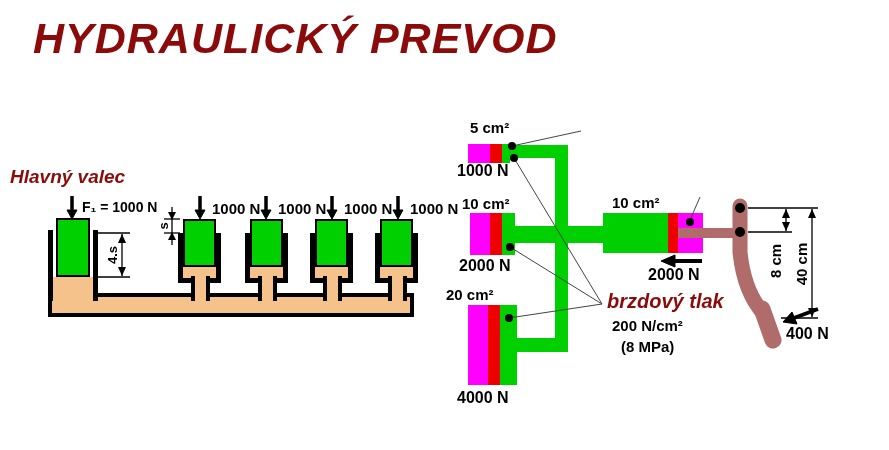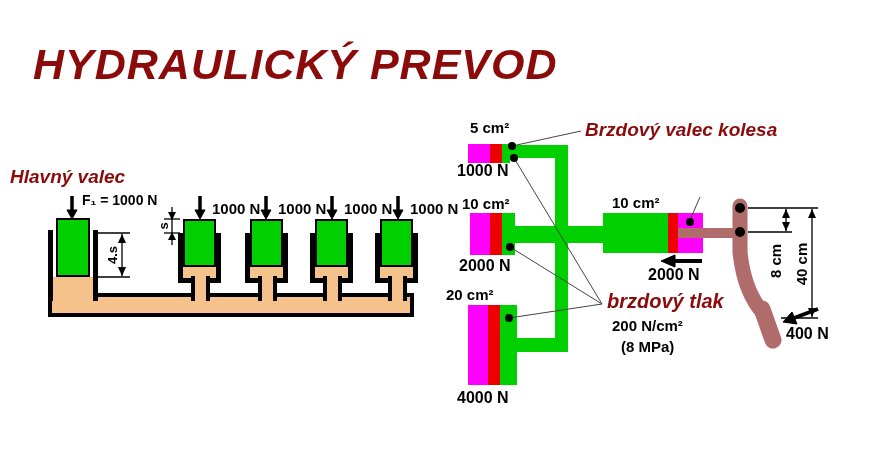--- a/index.html
+++ b/index.html
@@ -1,19 +1,19 @@
 <!DOCTYPE html>
 <html><head>
 <meta charset="utf-8">
 <style>
   html,body{margin:0;padding:0;background:#fff;}
   #canvas{position:relative;width:889px;height:450px;background:#ffffff;overflow:hidden;
           font-family:"Liberation Sans",sans-serif;}
   #title{position:absolute;left:33px;top:14px;font-size:43px;font-weight:bold;font-style:italic;
-         color:#8b0a0a;letter-spacing:1px;white-space:nowrap;margin-top:26px;}
+         color:#8b0a0a;letter-spacing:1px;white-space:nowrap;}
   .h2{position:absolute;font-size:19px;font-weight:bold;font-style:italic;color:#8b0a0a;white-space:nowrap;}
   .flab{position:absolute;font-weight:bold;color:#000;white-space:nowrap;font-size:15px;}
   .f14{font-size:14px;}
   .f16{font-size:16px;}
   .rot{position:absolute;font-weight:bold;color:#000;white-space:nowrap;
        transform:translate(-50%,-50%) rotate(-90deg);font-size:13px;}
   .rot15{font-size:15px;}
   
   .channel{position:absolute;left:48px;top:293px;width:366px;height:24px;background:#f6c28b;
            border:4px solid #000;box-sizing:border-box;z-index:1;}
@@ -35,21 +35,21 @@
 </style>
 </head>
 <body>
 
 <div id="canvas">
 
   <div id="title">HYDRAULICKÝ PREVOD</div>
 
   <div class="h2" style="left:10px;top:166px">Hlavný valec</div>
 
-  <div class="flab f14 txt" style="left:82px;top:192px">F₁ = 1000 N</div>
+  <div class="flab f14 txt" style="left:82px;top:199px">F₁ = 1000 N</div>
   <div class="flab txt" style="left:212px;top:200px">1000 N</div>
   <div class="flab txt" style="left:278px;top:200px">1000 N</div>
   <div class="flab txt" style="left:344px;top:200px">1000 N</div>
   <div class="flab txt" style="left:410px;top:200px">1000 N</div>
 
   <div class="channel"></div>
 
   <div class="well">
     <div class="liquid"></div>
   </div>
@@ -96,21 +96,20 @@
 
   <div class="blk mag" style="left:468px;top:305px;width:20px;height:80px"></div>
   <div class="blk red" style="left:488px;top:305px;width:12px;height:80px"></div>
   <div class="blk grn" style="left:500px;top:305px;width:17px;height:80px"></div>
 
   <div class="blk grn" style="left:603px;top:213px;width:65px;height:40px"></div>
   <div class="blk red" style="left:668px;top:213px;width:10px;height:40px"></div>
   <div class="blk mag" style="left:678px;top:213px;width:25px;height:40px"></div>
   <div class="rod"></div>
 
-  <div class="h2" style="left:585px;top:119px">Brzdový valec kolesa</div>
   <div class="h2" style="left:607px;top:290px;font-size:20px">brzdový tlak</div>
   <div class="flab txt" style="left:612px;top:317px">200 N/cm²</div>
   <div class="flab txt" style="left:621px;top:338px">(8 MPa)</div>
 
   <div class="flab txt" style="left:470px;top:119px">5 cm²</div>
   <div class="flab f16 txt" style="left:457px;top:162px">1000 N</div>
   <div class="flab txt" style="left:462px;top:195px">10 cm²</div>
   <div class="flab f16 txt" style="left:459px;top:257px">2000 N</div>
   <div class="flab txt" style="left:446px;top:286px">20 cm²</div>
   <div class="flab f16 txt" style="left:457px;top:389px">4000 N</div>

